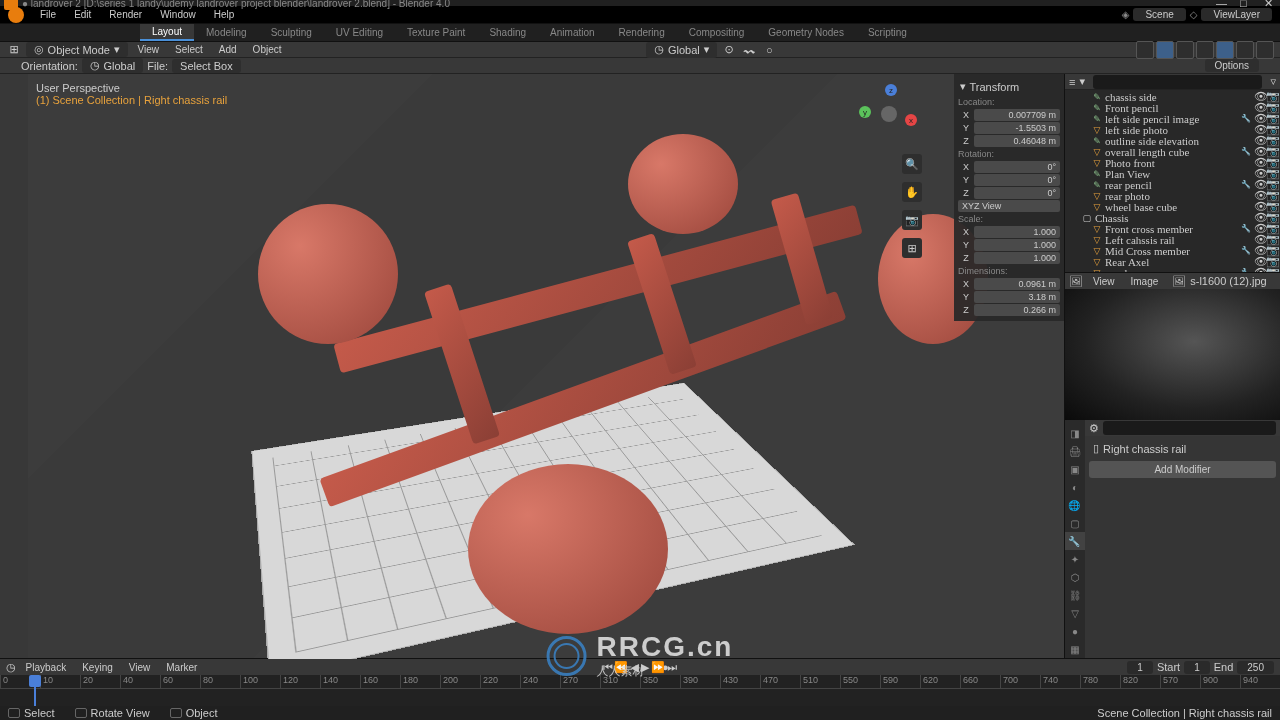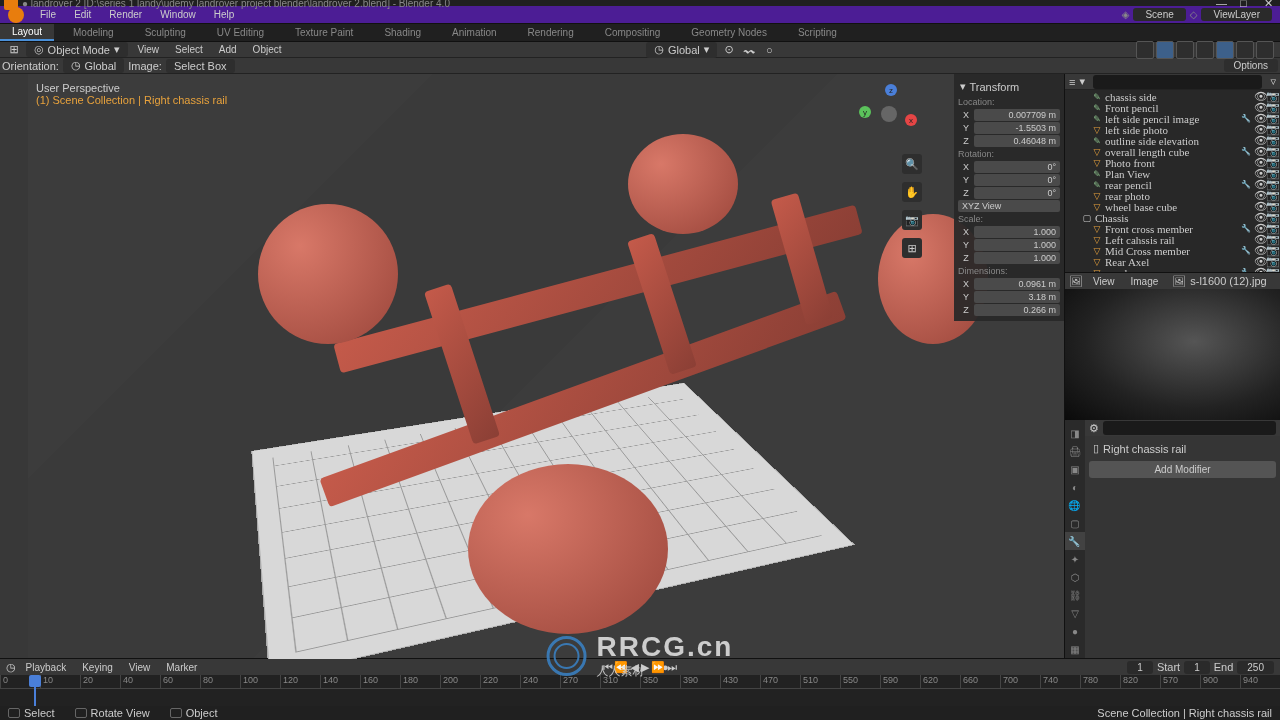--- a/index.html
+++ b/index.html
@@ -6,44 +6,44 @@
     body { background: #383838; width: 1280px; height: 720px; overflow: hidden; position: relative; }
     
     
     .titlebar { height: 6px; background: #202020; display: flex; align-items: center; padding: 0 4px; }
     .titlebar .icon { width: 14px; height: 14px; background: #e87d0d; border-radius: 2px; margin-right: 4px; }
     .titlebar-text { font-size: 10px; color: #888; flex: 1; }
     .win-controls { display: flex; gap: 12px; }
     .win-btn { width: 12px; height: 12px; }
     
     
-    .topmenu { height: 18px; background: #4c1d95; display: flex; align-items: center; padding: 0 8px; gap: 2px; border-bottom: 1px solid #111; }
+    .topmenu { height: 18px; background: #000000; display: flex; align-items: center; padding: 0 8px; gap: 2px; border-bottom: 1px solid #111; }
     .topmenu .blender-icon { width: 16px; height: 16px; background: #e87d0d; border-radius: 50%; margin-right: 6px; }
     .topmenu-item { padding: 2px 8px; font-size: 10px; cursor: pointer; }
     .topmenu-right { margin-left: auto; display: flex; align-items: center; gap: 4px; }
     .scene-label { color: #888; font-size: 10px; }
     .scene-field { background: #2a2a2a; padding: 1px 12px; border-radius: 3px; font-size: 10px; }
     
     
-    .workspace-tabs { height: 18px; background: #202020; display: flex; align-items: center; gap: 7px; border-bottom: 1px solid #111; }
+    .workspace-tabs { height: 18px; background: #202020; display: flex; align-items: center; padding-left: 140px; gap: 0; border-bottom: 1px solid #111; }
     .ws-tab { padding: 2px 12px; font-size: 10px; color: #888; cursor: pointer; }
     .ws-tab.active { background: #383838; color: #fff; border-bottom: 2px solid #4a90d9; }
     
     
     .toolbar { height: 16px; background: #383838; display: flex; align-items: center; padding: 0 6px; gap: 4px; border-bottom: 1px solid #222; }
     .tb-icon { width: 16px; height: 16px; display: flex; align-items: center; justify-content: center; font-size: 11px; }
     .tb-dropdown { background: #2e2e2e; padding: 1px 8px; border-radius: 3px; font-size: 10px; display: flex; align-items: center; gap: 4px; }
     .tb-menuitem { padding: 2px 6px; font-size: 10px; cursor: pointer; }
     .tb-center { margin-left: auto; display: flex; gap: 4px; }
     .tb-right-icons { margin-left: auto; display: flex; gap: 2px; }
     .tb-right-icons .sq { width: 18px; height: 18px; background: #2e2e2e; border-radius: 2px; border: 1px solid #555; }
     .tb-right-icons .sq.active { background: #3d608a; }
     
     
-    .toolbar2 { height: 16px; background: #383838; display: flex; align-items: center; padding: 0 2px; gap: 4px; border-bottom: 1px solid #222; }
+    .toolbar2 { height: 16px; background: #383838; display: flex; align-items: center; padding: 0 21px; gap: 4px; border-bottom: 1px solid #222; }
     .options-btn { margin-left: auto; background: #2e2e2e; padding: 1px 10px; border-radius: 3px; font-size: 10px; text-align: right; }
     
     
     .main { display: flex; height: calc(720px - 74px - 62px); }
     
     
     .viewport { flex: 1; background: #393939; position: relative; background-image: 
       linear-gradient(135deg, #3c3c3c 25%, #3a3a3a 25%, #3a3a3a 50%, #3c3c3c 50%); margin-left: 28px; }
     .viewport-label { position: absolute; top: 8px; left: 8px; font-size: 10px; color: #aaa; }
     .viewport-label .line2 { color: #e8a23c; }
@@ -219,21 +219,21 @@
     <div class="sq"></div>
   </div>
 </div>
 
 <div class="toolbar2">
   <span>Orientation:</span>
   <div class="tb-dropdown">
     <span>◷</span>
     <span>Global</span>
   </div>
-  <span>Image:</span>
+  <span>File:</span>
   <div class="tb-dropdown">
     <span>Select Box</span>
   </div>
   <div class="options-btn">Options</div>
 </div>
 
 <div class="main">
 
   <div class="viewport">
     <div class="scene-render">

